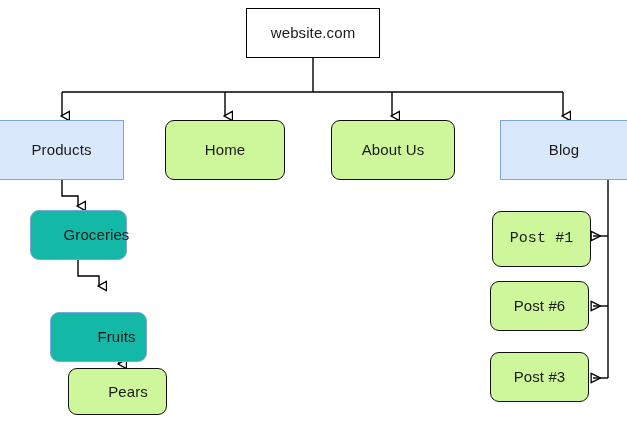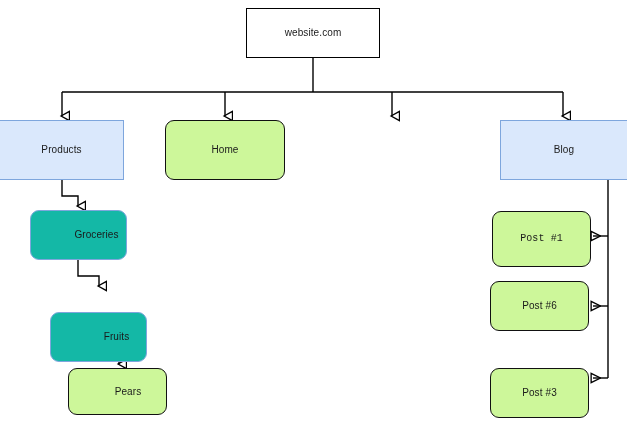--- a/index.html
+++ b/index.html
@@ -14,21 +14,21 @@
     background: #ffffff;
     overflow: hidden;
     font-family: "Liberation Sans", sans-serif;
   }
   .node {
     position: absolute;
     box-sizing: border-box;
     display: flex;
     align-items: center;
     justify-content: center;
-    font-size: 10px;
+    font-size: 15px;
     color: #1a1a1a;
     letter-spacing: 0.1px;
     line-height: 1.2;
     text-align: center;
     z-index: 2;
   }
   .node-root {
     background: #ffffff;
     border: 1.3px solid #000000;
     border-radius: 0;
@@ -106,20 +106,23 @@
   </div>
 
   <div class="node node-blue-sharp" style="left:-1px; top:120px; width:125px; height:60px;">
     <span>Products</span>
   </div>
 
   <div class="node node-green-round" style="left:165px; top:120px; width:120px; height:60px;">
     <span>Home</span>
   </div>
 
+  <div class="node node-green-round" style="left:331px; top:120px; width:124px; height:60px;">
+    <span>About Us</span>
+  </div>
 
   <div class="node node-blue-sharp" style="left:500px; top:120px; width:128px; height:60px;">
     <span>Blog</span>
   </div>
 
   <div class="node node-blue-round" style="left:30px; top:210px; width:97px; height:50px;">
     <span>Groceries</span>
   </div>
 
   <div class="node node-blue-round" style="left:50px; top:290px; width:97px; height:50px;margin-top:22px;">
@@ -131,17 +134,17 @@
   </div>
 
   <div class="node node-green-round" style="left:492px; top:211px; width:99px; height:56px;font-family:Liberation Mono, monospace;">
     <span>Post #1</span>
   </div>
 
   <div class="node node-green-round" style="left:490px; top:281px; width:99px; height:50px;">
     <span>Post #6</span>
   </div>
 
-  <div class="node node-green-round" style="left:490px; top:368px; width:99px; height:50px;">
+  <div class="node node-green-round" style="left:490px; top:352px; width:99px; height:50px;">
     <span>Post #3</span>
   </div>
 
 </div>
 
 </body></html>

